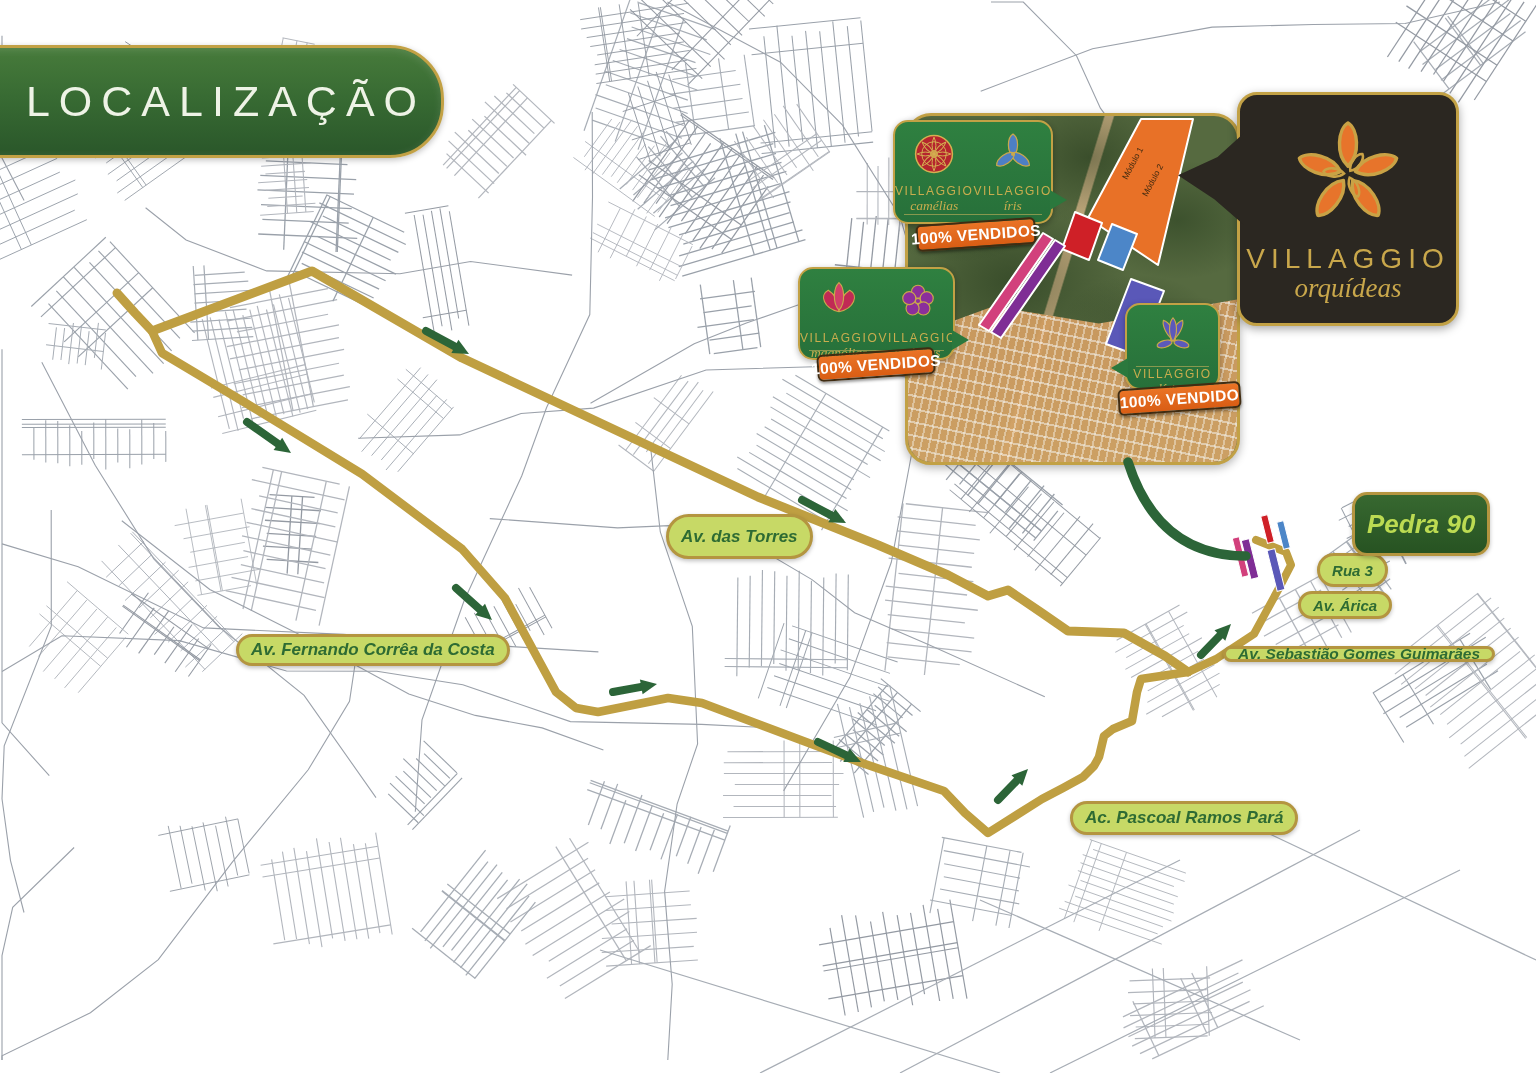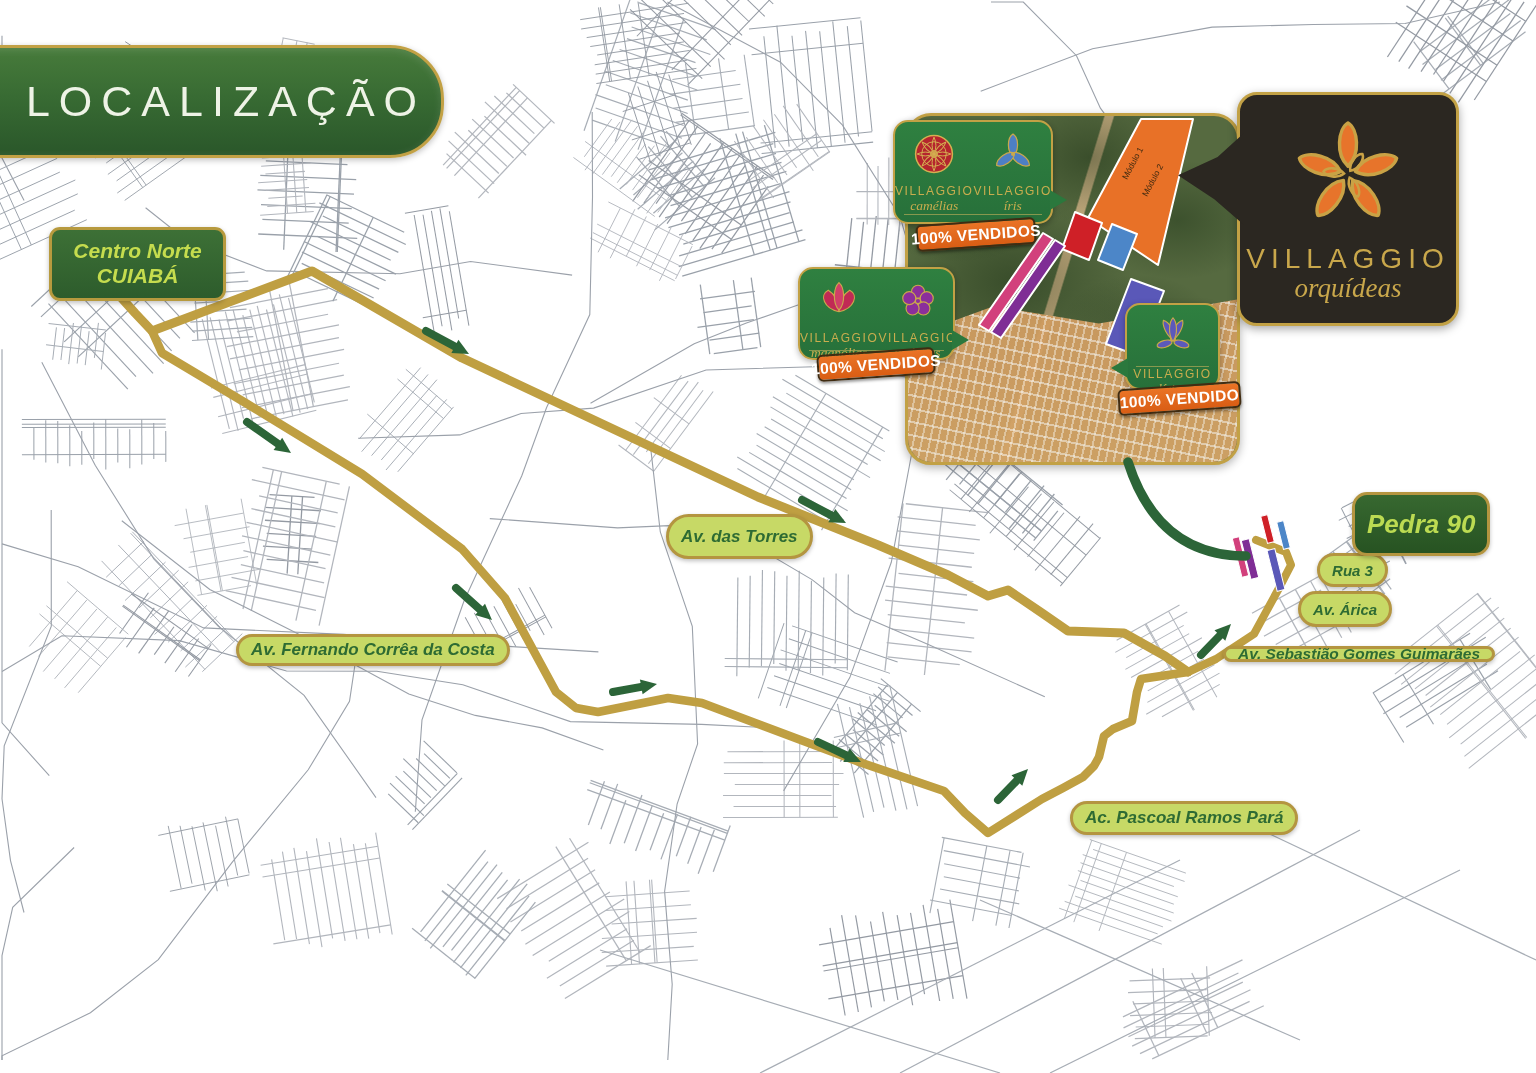--- a/index.html
+++ b/index.html
@@ -1068,24 +1068,20 @@
   </div>
 
   <svg id="over-svg" class="layer" width="1536" height="1073" viewBox="0 0 1536 1073">
       <path d="M1128,462 Q1158,556 1246,556" fill="none" stroke="#2c6538" stroke-width="9.5" stroke-linecap="round"></path>
     </svg>
 
   <div class="header-banner">
     <span>LOCALIZAÇÃO</span>
   </div>
 
-  <div class="origin-badge">
-    <span>Centro Norte</span>
-    <span>CUIABÁ</span>
-  </div>
 
   <div class="logo-badge" id="logo-badge" style="left: 1237px; top: 92px; width: 222px; height: 234px;">
     <div class="tail"></div>
     <span id="logo-flower"><svg width="118" height="118" viewBox="-60 -60 120 120">
           <g fill="#e7742b" stroke="#c9a245" stroke-width="3.5" stroke-linejoin="round">
             <path d="M0,-8 C-13,-20 -10,-46 0,-52 C10,-46 13,-20 0,-8 Z" transform="rotate(0)"></path>
             <path d="M0,-8 C-13,-20 -10,-46 0,-52 C10,-46 13,-20 0,-8 Z" transform="rotate(72)"></path>
             <path d="M0,-8 C-13,-20 -10,-46 0,-52 C10,-46 13,-20 0,-8 Z" transform="rotate(144)"></path>
             <path d="M0,-8 C-13,-20 -10,-46 0,-52 C10,-46 13,-20 0,-8 Z" transform="rotate(216)"></path>
             <path d="M0,-8 C-13,-20 -10,-46 0,-52 C10,-46 13,-20 0,-8 Z" transform="rotate(288)"></path>
@@ -1098,21 +1094,21 @@
         </svg></span>
     <span class="logo-brand">VILLAGGIO</span>
     <span class="logo-product">orquídeas</span>
   </div>
 
   <div id="pill-layer">
       <div class="pill light" style="left: 666px; top: 514px; min-width: 127px; height: 45px; font-size: 17px; padding: 0px 12px;">Av. das Torres</div>
       <div class="pill light" style="left: 236px; top: 634px; min-width: 238px; height: 32px; font-size: 17px; padding: 0px 12px;">Av. Fernando Corrêa da Costa</div>
       <div class="pill light" style="left: 1070px; top: 801px; min-width: 210px; height: 34px; font-size: 17px; padding: 0px 12px;">Ac. Pascoal Ramos Pará</div>
       <div class="pill light" style="left: 1223px; top: 646px; min-width: 256px; height: 16px; font-size: 15.5px; padding: 0px 12px;">Av. Sebastião Gomes Guimarães</div>
-      <div class="pill light" style="left: 1298px; top: 591px; min-width: 80px; height: 36px; font-size: 15px; padding: 0px 12px;">Av. Árica</div>
+      <div class="pill light" style="left: 1298px; top: 591px; min-width: 80px; height: 28px; font-size: 15px; padding: 0px 12px;">Av. Árica</div>
       <div class="pill light" style="left: 1317px; top: 553px; min-width: 71px; height: 34px; font-size: 15px; padding: 0px 12px;">Rua 3</div>
       <div class="pill dark" style="left: 1352px; top: 492px; min-width: 127px; height: 64px; font-size: 26px; padding: 0px 12px;">Pedra 90</div>
     </div>
   <div id="bubble-layer">
       <div class="bubble tail-right" style="left: 893px; top: 120px; width: 160px; height: 104px;">
         <div class="brand-col">
           <span><svg width="46" height="46" viewBox="-30 -30 60 60">
               <circle r="24" fill="#b5252e" stroke="#d4af50" stroke-width="2"></circle>
    <circle r="16" fill="none" stroke="#d4af50" stroke-width="1.3"></circle>
    <g stroke="#d4af50" stroke-width="1.3" fill="none">

